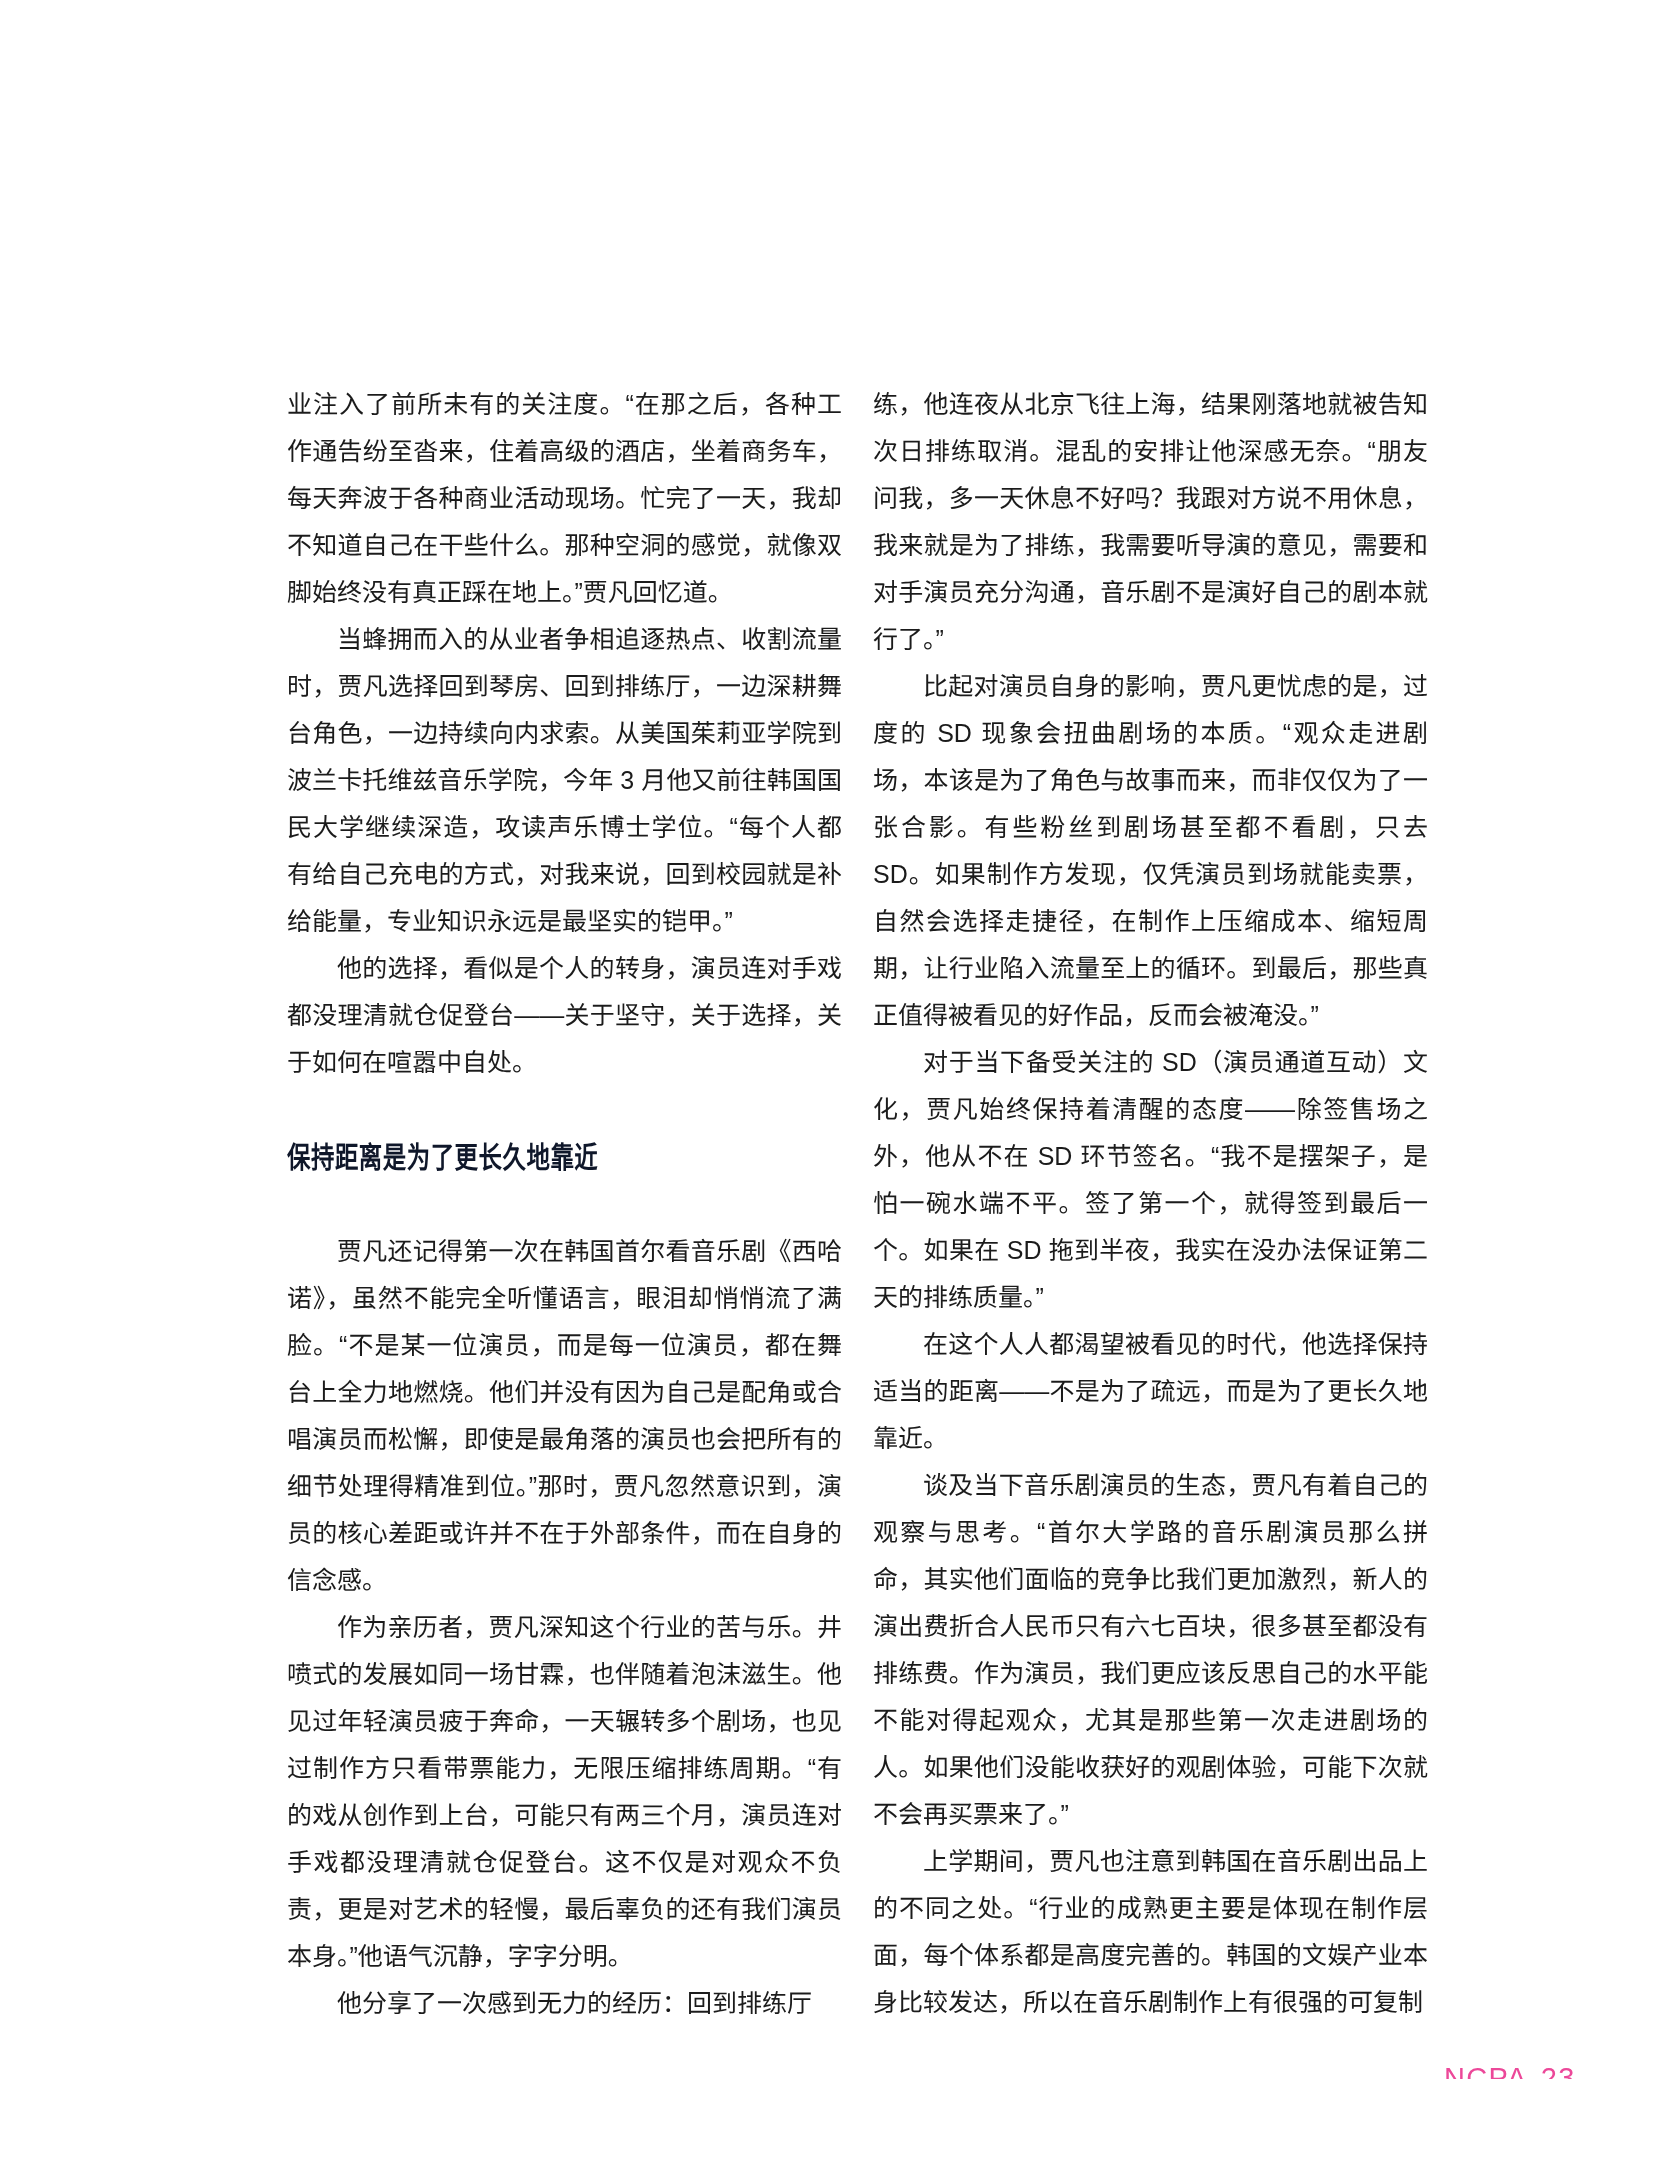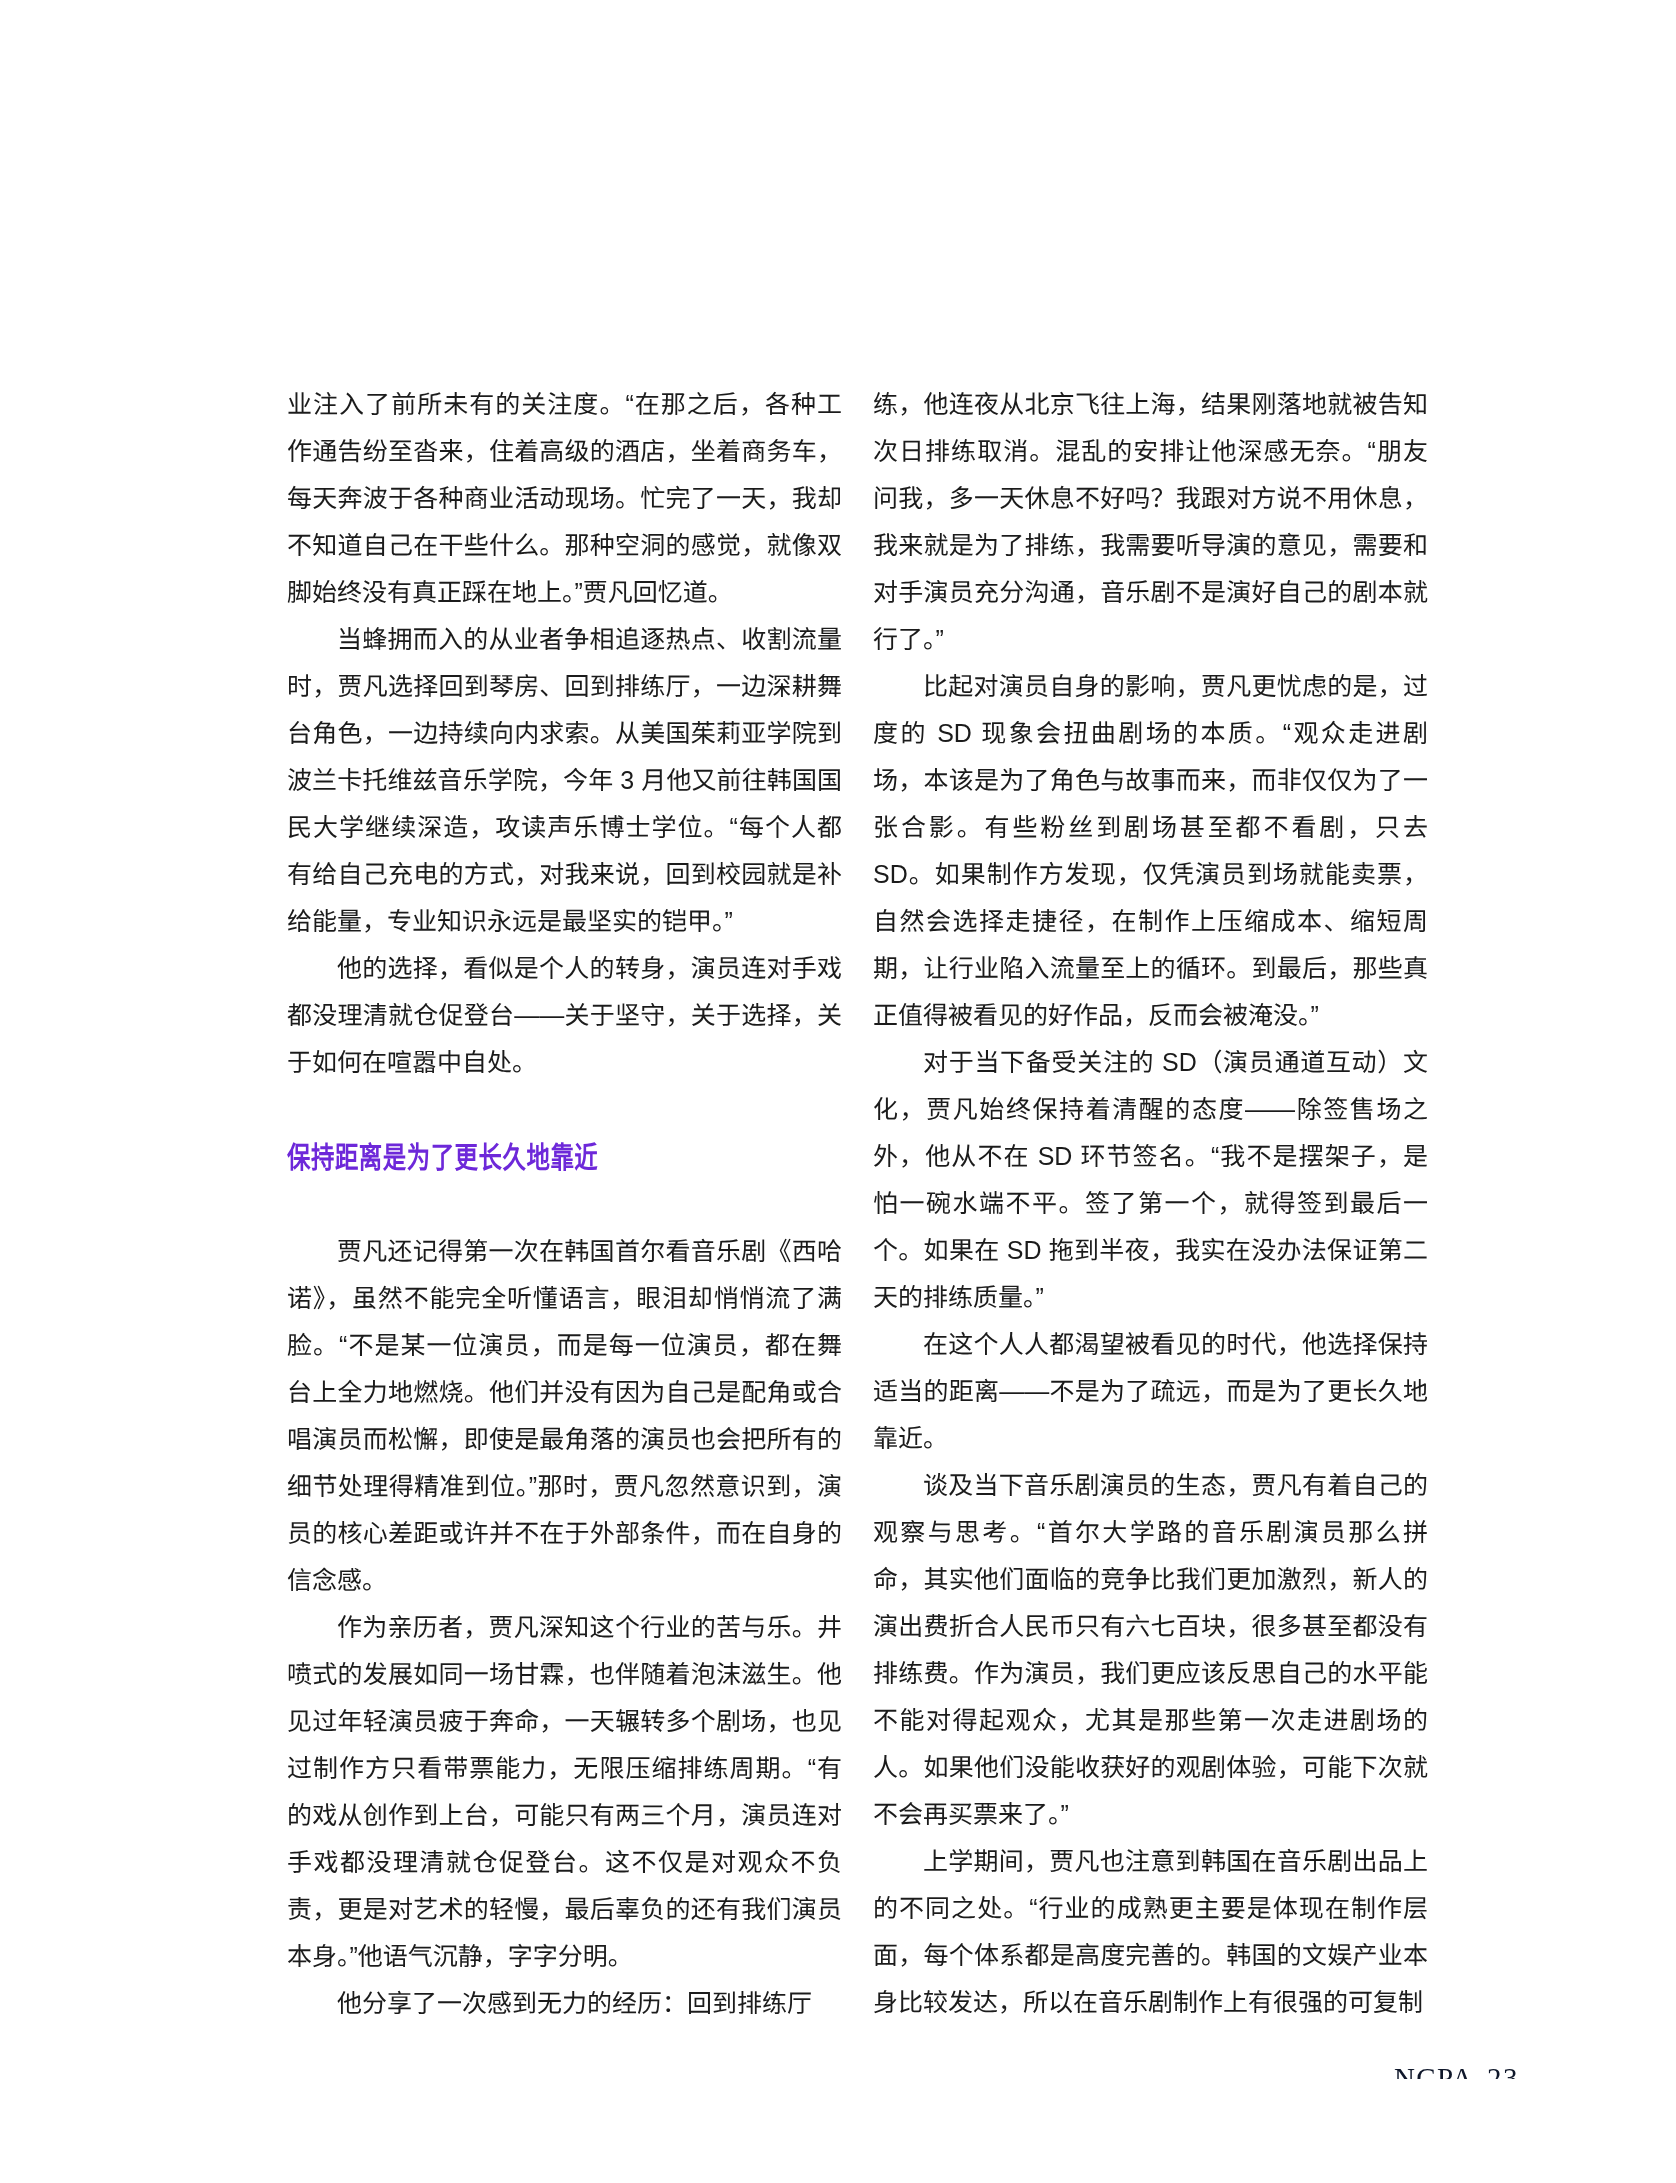--- a/index.html
+++ b/index.html
@@ -31,39 +31,38 @@
   .para {
     margin: 0;
     padding: 0;
   }
   .para.indent { text-indent: 2em; }
   .heading {
     margin: 51px 0 50px 0;
     font-size: 30px;
     line-height: 41px;
     font-weight: 700;
-    color: #6d28d9;
+    color: #0f172a;
     white-space: nowrap;
   }
   .heading-inner {
     display: inline-block;
     transform: scaleX(0.78);
     transform-origin: 0 50%;
     letter-spacing: 0.7px;
   }
   .page-footer {
     position: absolute;
-    left: 1394px;
+    left: 1444px;
     top: 2062px;
     font-size: 29px;
     line-height: 33px;
-    color: #0f172a;
+    color: #ec4899;
     letter-spacing: 1.3px;
     white-space: nowrap;
-    font-family: Liberation Serif, serif;
   }
   .pagenum { margin-left: 13.2px; }
 </style>
 </head>
 <body>
 
 <div class="page">
 
   <section class="column col-left">
     <p class="para">业注入了前所未有的关注度。“在那之后，各种工作通告纷至沓来，住着高级的酒店，坐着商务车，每天奔波于各种商业活动现场。忙完了一天，我却不知道自己在干些什么。那种空洞的感觉，就像双脚始终没有真正踩在地上。”贾凡回忆道。</p>

